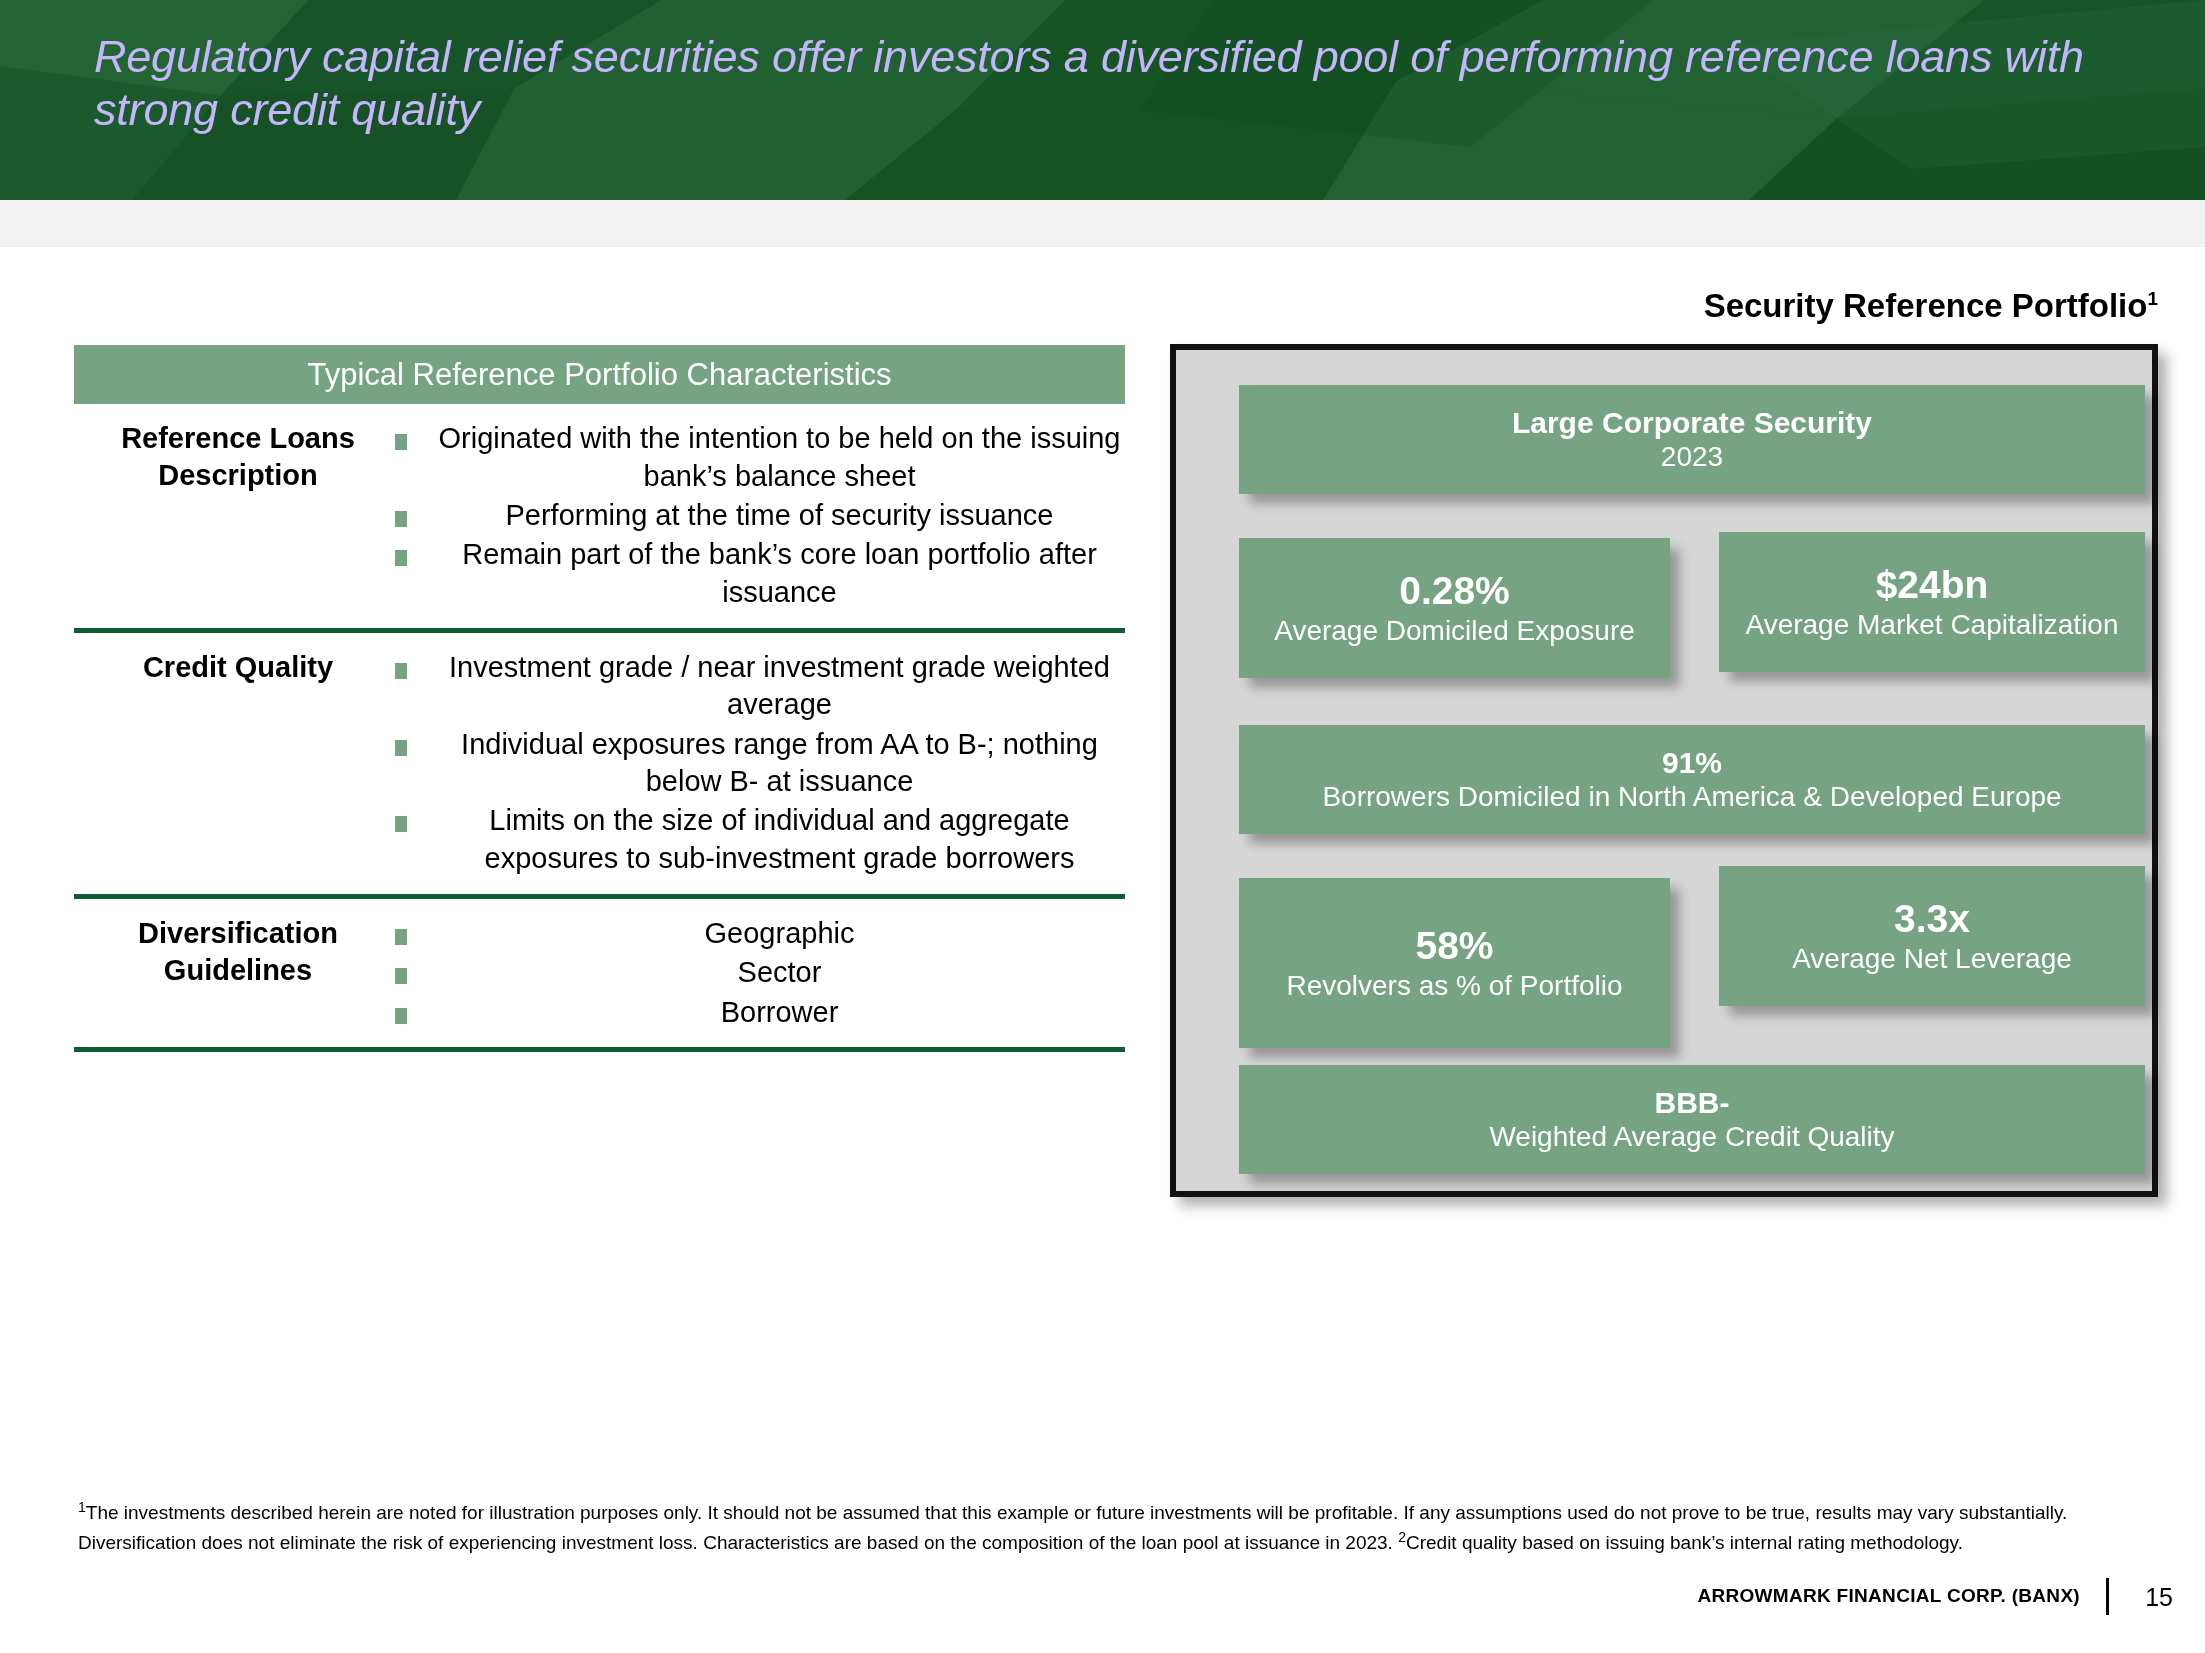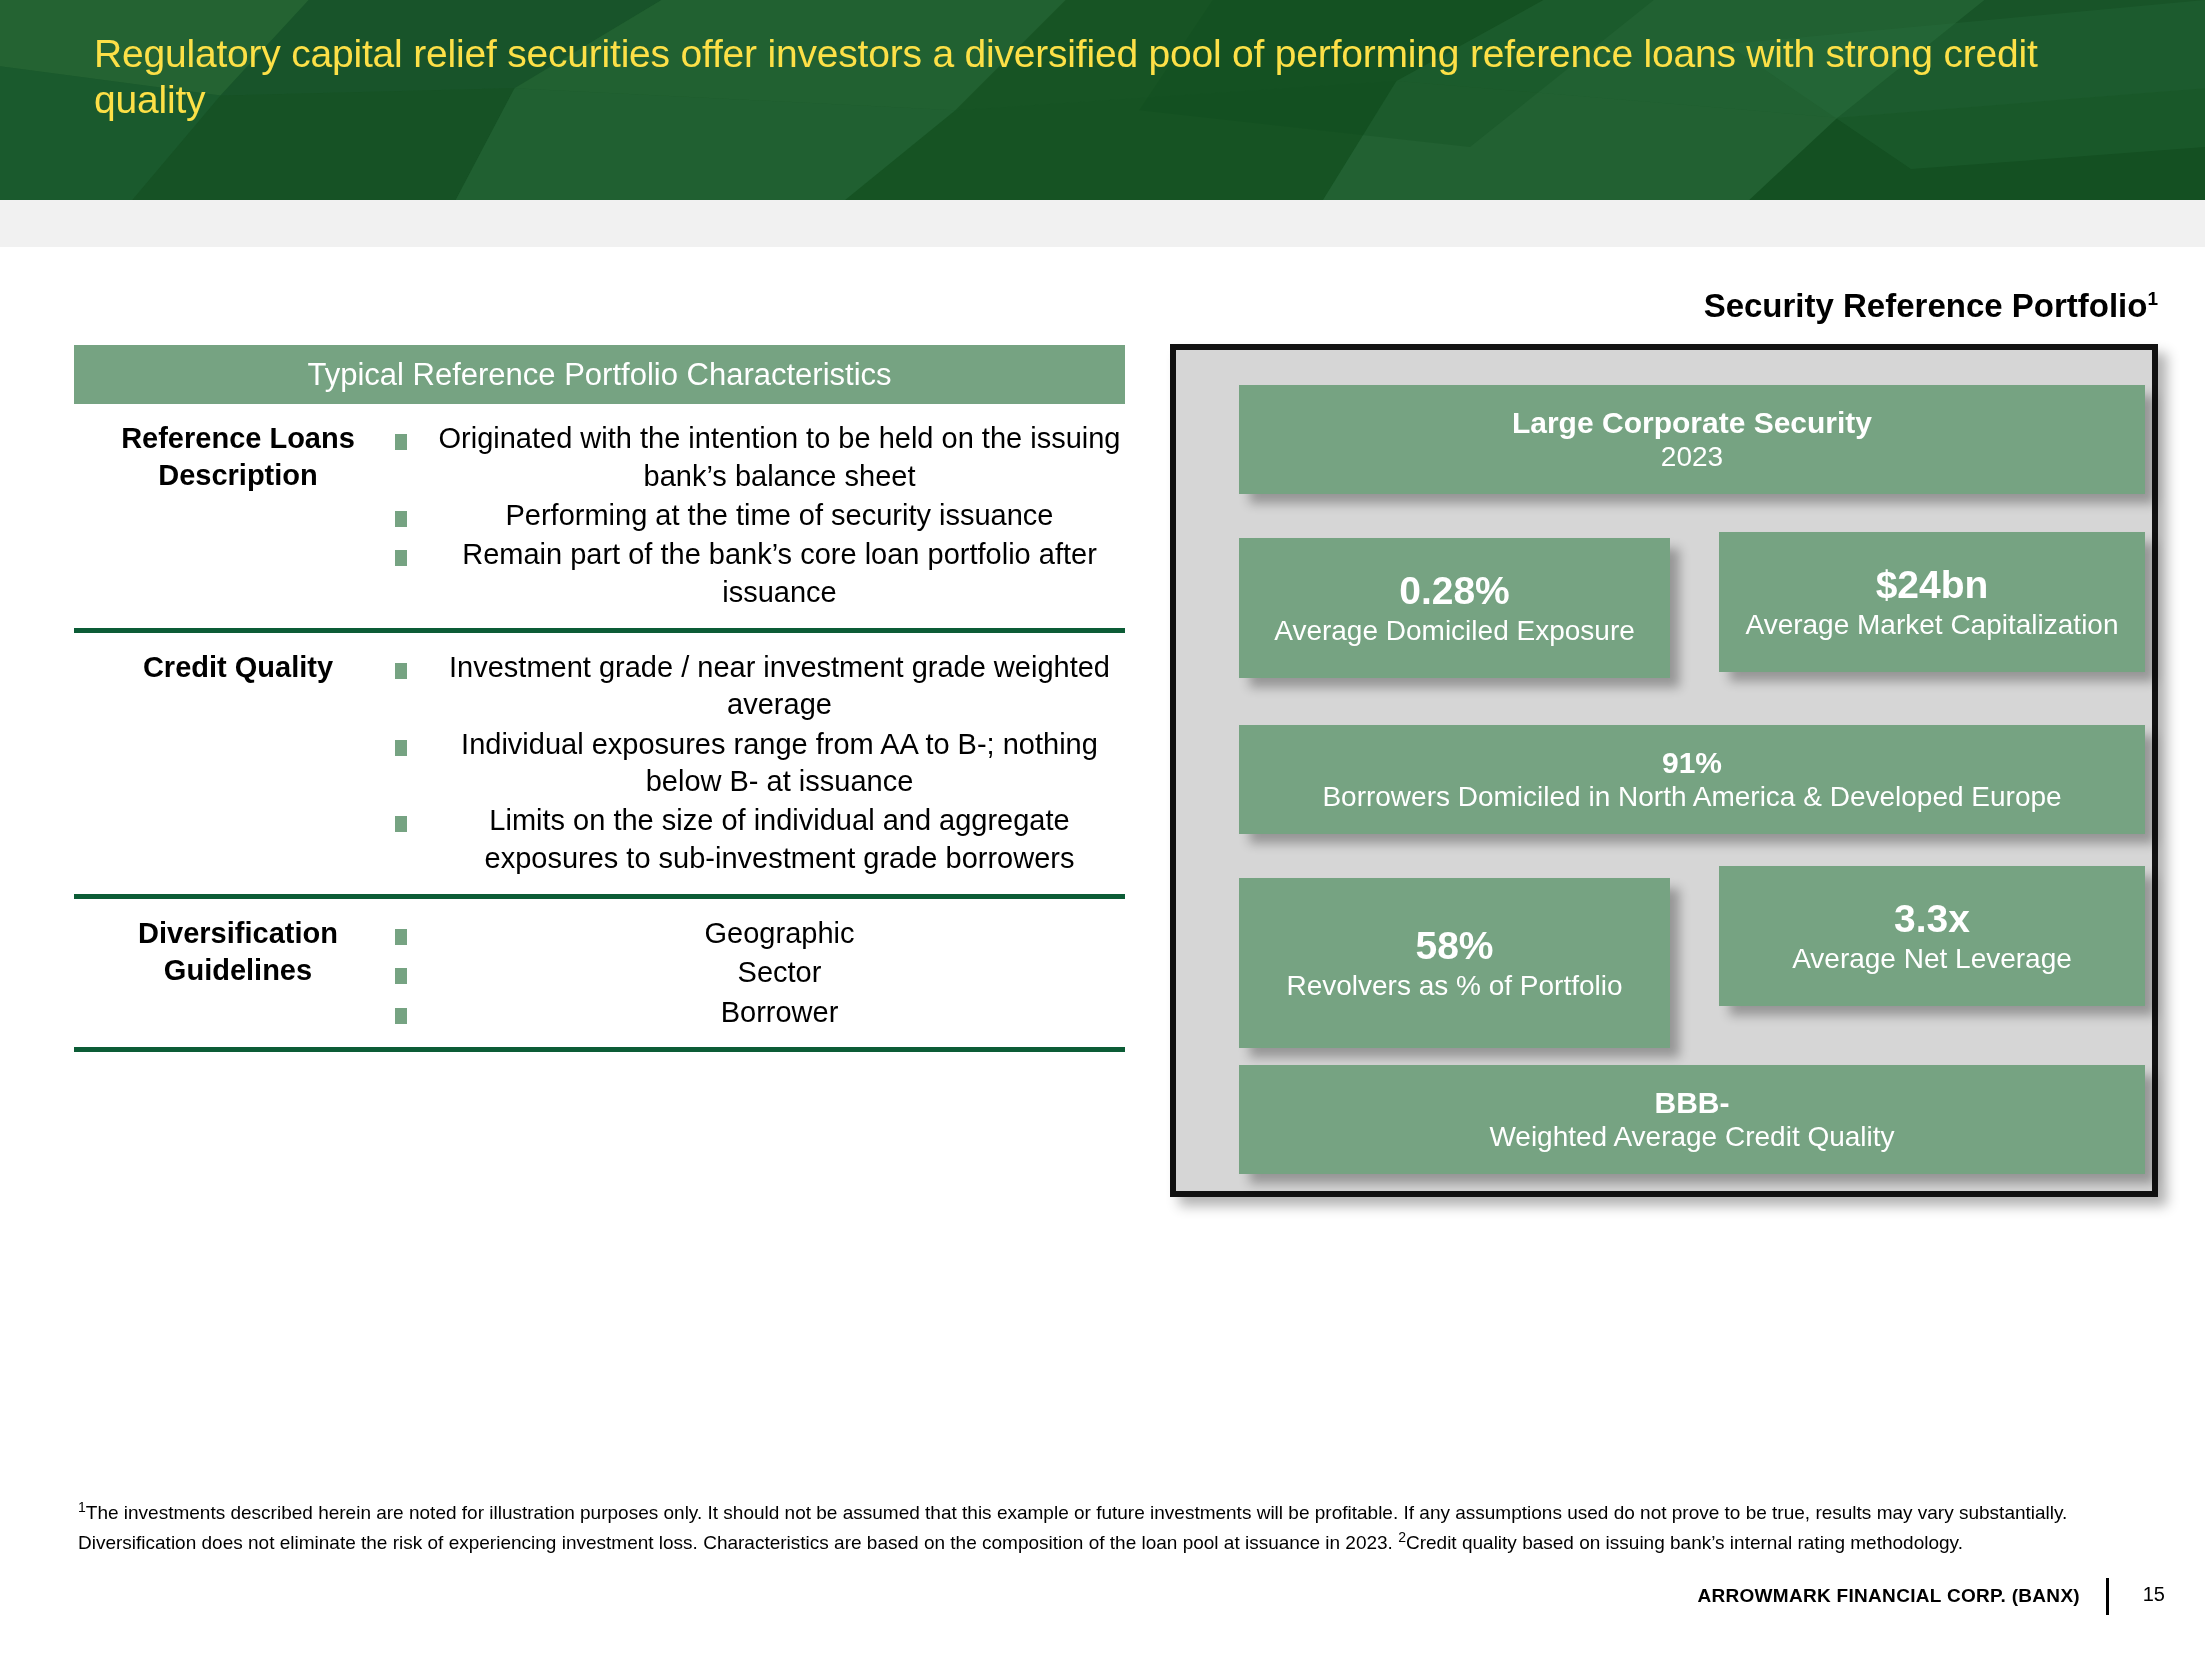--- a/index.html
+++ b/index.html
@@ -29,26 +29,27 @@
     position: absolute;
     left: 0; top: 0;
     width: 2205px;
     height: 200px;
   }
   .header-title {
     position: absolute;
     left: 94px;
     top: 31px;
     width: 2029px;
-    color: #fde047;
-    font-size: 39px;
+    color: #c4b5fd;
+    font-size: 45px;
     line-height: 1.17;
     font-weight: 400;
     letter-spacing: -0.2px;
     z-index: 3;
+    font-style: italic;
   }
   .gray-band {
     position: absolute;
     left: 0; top: 200px;
     width: 2205px;
     height: 47px;
     background: #f1f1f1;
   }
 
   
@@ -189,23 +190,23 @@
   .footer-sep {
     position: absolute;
     right: 96px;
     top: 1578px;
     width: 2.9px;
     height: 37px;
     background: #000000;
   }
   .footer-page {
     position: absolute;
-    right: 40px;
+    right: 32px;
     top: 1583px;
-    font-size: 20px;
+    font-size: 25px;
     font-weight: 400;
   }
 </style>
 </head>
 <body>
 
 <div class="header">
   <svg class="header-poly" viewBox="0 0 3000 272" preserveAspectRatio="none">
     <polygon points="0,0 420,0 300,130 0,90" fill="#2a6b39" opacity="0.55"></polygon>
     <polygon points="420,0 900,0 700,120 300,130" fill="#17532a" opacity="0.75"></polygon>

